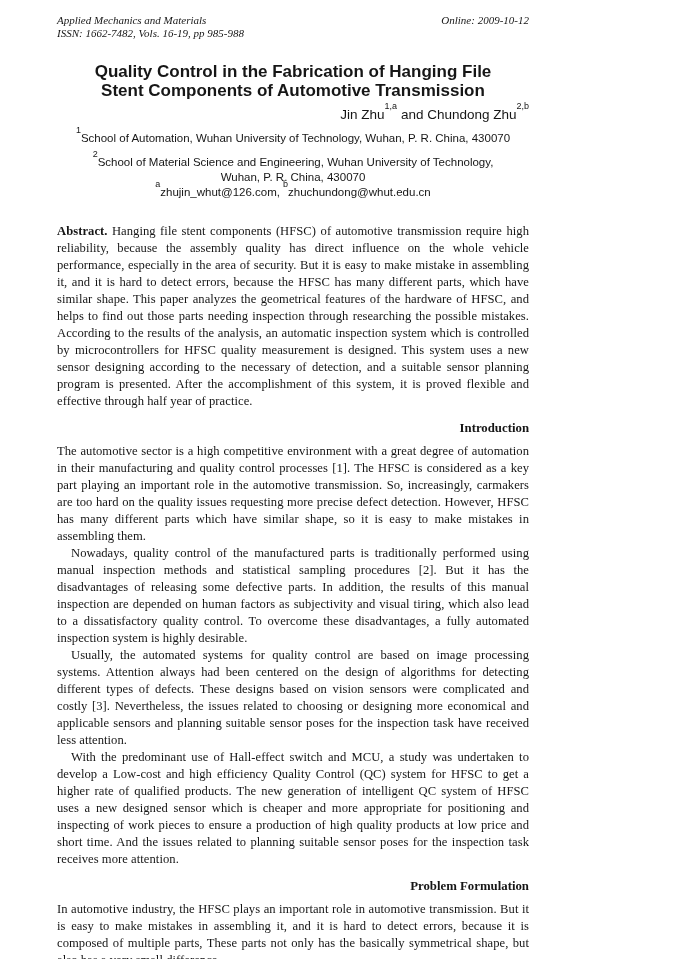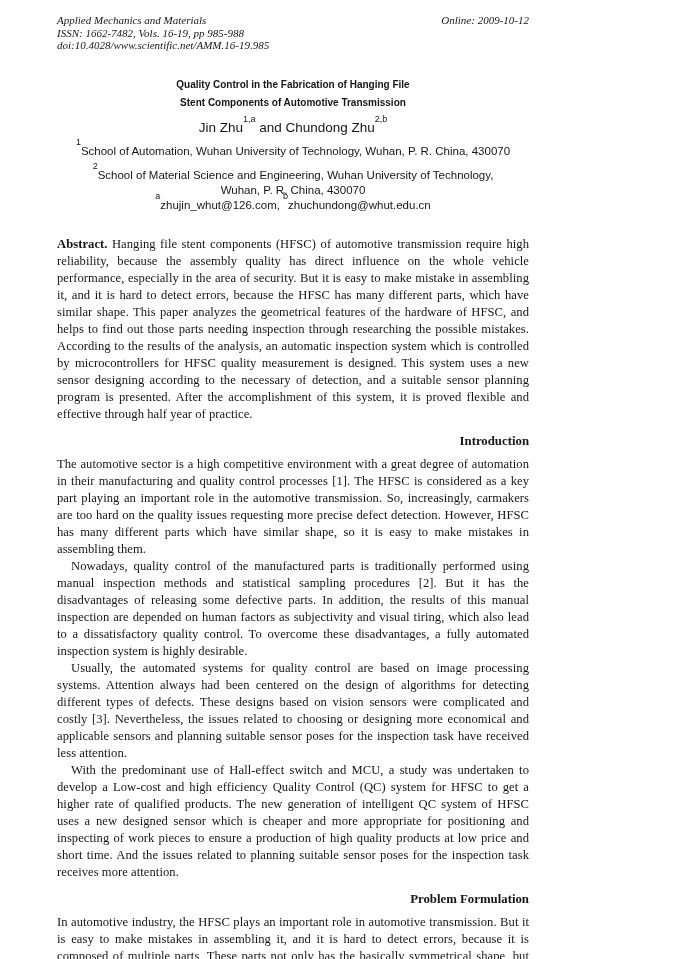--- a/index.html
+++ b/index.html
@@ -25,27 +25,27 @@
     font-family: "Liberation Serif", "DejaVu Serif", serif;
   }
   .jheader .left div { white-space: nowrap; }
   .jheader .right { white-space: nowrap; text-align: right; }
   
   .title {
     margin-top: 24px;
     text-align: center;
     font-family: "Liberation Sans", "DejaVu Sans", sans-serif;
     font-weight: bold;
-    font-size: 10px;
+    font-size: 17px;
     line-height: 18.5px;
     white-space: pre-line;
   }
   .authors {
     margin-top: 6px;
-    text-align: center;
+    text-align: right;
     font-family: "Liberation Sans", "DejaVu Sans", sans-serif;
     font-size: 13.5px;
     line-height: 17px;
   }
   sup.s {
     font-size: 9px;
     position: relative;
     top: -4.5px;
     line-height: 0;
   }
@@ -95,21 +95,20 @@
 </style>
 </head>
 <body>
 
 <div class="page">
 
   <div class="jheader">
     <div class="left">
       <div>Applied Mechanics and Materials</div>
       <div>ISSN: 1662-7482, Vols. 16-19, pp 985-988</div>
-      <div>doi:10.4028/www.scientific.net/AMM.16-19.985</div>
     </div>
     <div class="right">Online: 2009-10-12</div>
   </div>
 
   <h1 class="title">Quality Control in the Fabrication of Hanging File
 Stent Components of Automotive Transmission</h1>
 
   <div class="authors">
     <span>Jin Zhu</span><sup class="s">1,a</sup><span> and </span><span>Chundong Zhu</span><sup class="s">2,b</sup>
   </div>

